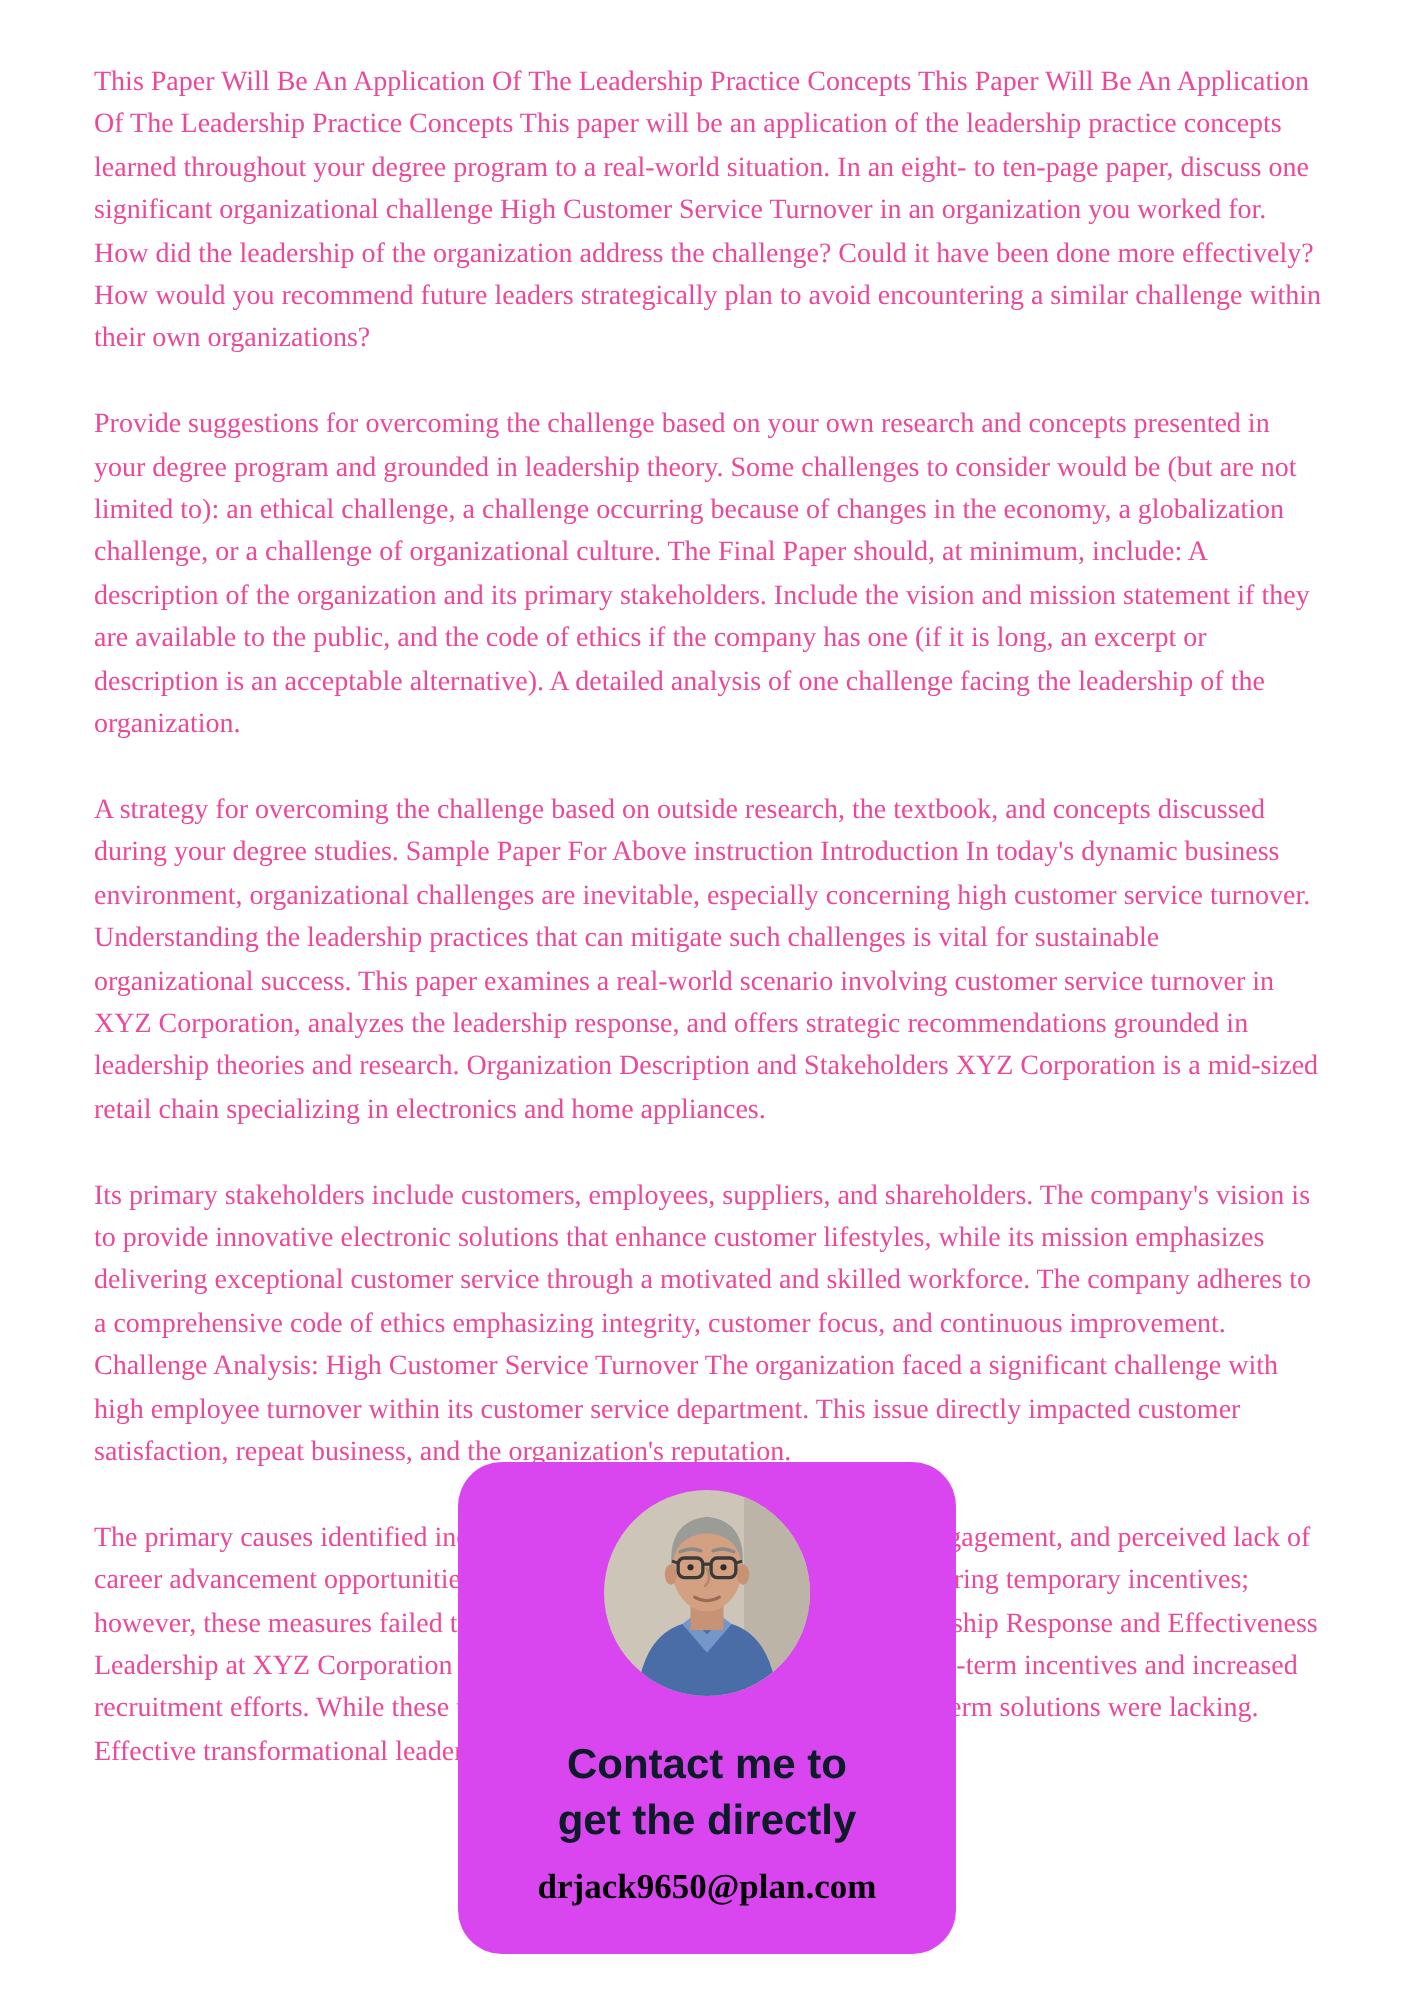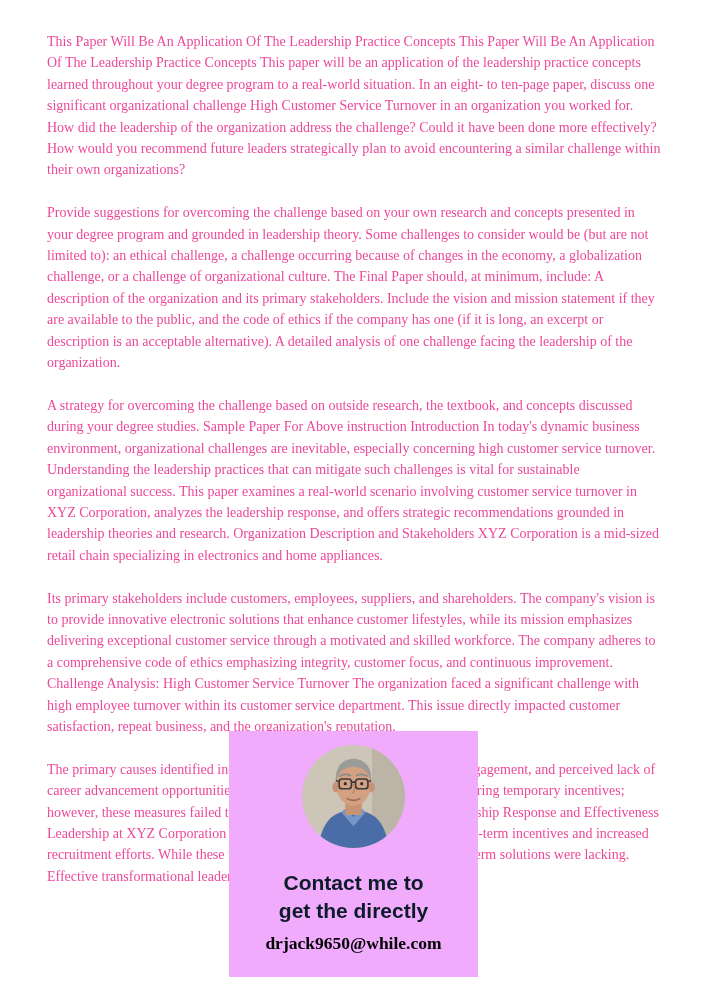--- a/index.html
+++ b/index.html
@@ -60,21 +60,21 @@
 <body>
 
 <div class="text-block">
   <p>This Paper Will Be An Application Of The Leadership Practice Concepts This Paper Will Be An Application Of The Leadership Practice Concepts This paper will be an application of the leadership practice concepts learned throughout your degree program to a real-world situation. In an eight- to ten-page paper, discuss one significant organizational challenge High Customer Service Turnover in an organization you worked for. How did the leadership of the organization address the challenge? Could it have been done more effectively? How would you recommend future leaders strategically plan to avoid encountering a similar challenge within their own organizations?</p>
   <p>Provide suggestions for overcoming the challenge based on your own research and concepts presented in your degree program and grounded in leadership theory. Some challenges to consider would be (but are not limited to): an ethical challenge, a challenge occurring because of changes in the economy, a globalization challenge, or a challenge of organizational culture. The Final Paper should, at minimum, include: A description of the organization and its primary stakeholders. Include the vision and mission statement if they are available to the public, and the code of ethics if the company has one (if it is long, an excerpt or description is an acceptable alternative). A detailed analysis of one challenge facing the leadership of the organization.</p>
   <p>A strategy for overcoming the challenge based on outside research, the textbook, and concepts discussed during your degree studies. Sample Paper For Above instruction Introduction In today's dynamic business environment, organizational challenges are inevitable, especially concerning high customer service turnover. Understanding the leadership practices that can mitigate such challenges is vital for sustainable organizational success. This paper examines a real-world scenario involving customer service turnover in XYZ Corporation, analyzes the leadership response, and offers strategic recommendations grounded in leadership theories and research. Organization Description and Stakeholders XYZ Corporation is a mid-sized retail chain specializing in electronics and home appliances.</p>
   <p>Its primary stakeholders include customers, employees, suppliers, and shareholders. The company's vision is to provide innovative electronic solutions that enhance customer lifestyles, while its mission emphasizes delivering exceptional customer service through a motivated and skilled workforce. The company adheres to a comprehensive code of ethics emphasizing integrity, customer focus, and continuous improvement. Challenge Analysis: High Customer Service Turnover The organization faced a significant challenge with high employee turnover within its customer service department. This issue directly impacted customer satisfaction, repeat business, and the organization's reputation.</p>
   <p>The primary causes identified included low wages, insufficient employee engagement, and perceived lack of career advancement opportunities. The leadership initially responded by offering temporary incentives; however, these measures failed to address the root causes effectively. Leadership Response and Effectiveness Leadership at XYZ Corporation attempted to mitigate turnover through short-term incentives and increased recruitment efforts. While these temporarily reduced the attrition rate, long-term solutions were lacking. Effective transformational leadership</p>
 </div>
 
-<div class="contact-overlay" style="background-color: #f0abfc; color: rgb(13, 27, 40);">
+<div class="contact-overlay" style="background-color: #d946ef; color: rgb(13, 27, 40); border-radius: 22px;">
   <div class="avatar">
     <svg viewBox="0 0 100 100" aria-hidden="true">
       <rect width="100" height="100" fill="#cdc5b8"></rect>
       <rect x="68" width="32" height="100" fill="#bcb4a7"></rect>
       <path d="M16 100 Q19 71 38 65 L62 65 Q81 71 84 100 Z" fill="#4a6da7"></path>
       <path d="M38 65 L50 79 L62 65 L58 62 L50 70 L42 62 Z" fill="#7596c9"></path>
       <rect x="42" y="50" width="16" height="18" fill="#c89274"></rect>
       <ellipse cx="50" cy="38" rx="17" ry="21" fill="#d3a081"></ellipse>
       <path d="M33 40 Q30 15 50 13 Q70 15 67 40 Q67 22 50 21 Q33 22 33 40 Z" fill="#9b9b98"></path>
       <ellipse cx="32.5" cy="41" rx="3" ry="5" fill="#c89274"></ellipse>
@@ -89,14 +89,14 @@
       <circle cx="42" cy="37.5" r="1.5" fill="#2d2d2d"></circle>
       <circle cx="58" cy="37.5" r="1.5" fill="#2d2d2d"></circle>
       <path d="M50 38 Q52.5 44 49 46.5" stroke="#b58867" stroke-width="1.2" fill="none" stroke-linecap="round"></path>
       <path d="M44 52 Q50 55.5 56 52" stroke="#9c6b54" stroke-width="1.5" fill="none" stroke-linecap="round"></path>
     </svg>
   </div>
   <div class="msg-wrap">
     <div class="msg-line">Contact me to</div>
     <div class="msg-line">get the directly</div>
   </div>
-  <div class="email">drjack9650@while.com</div>
+  <div class="email">drjack9650@plan.com</div>
 </div>
 
 </body></html>

